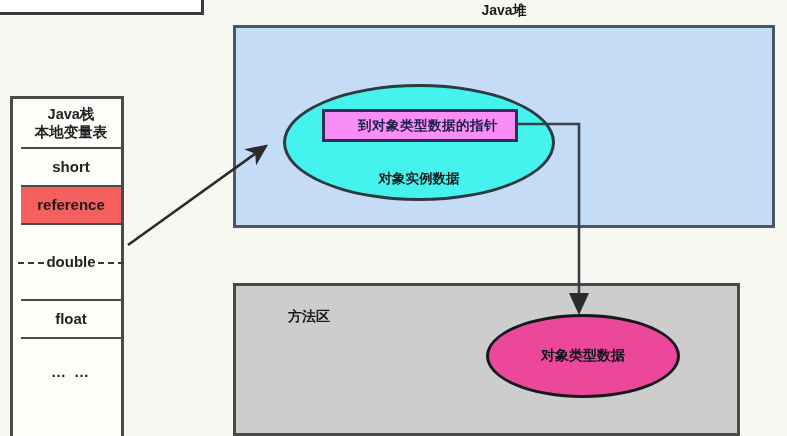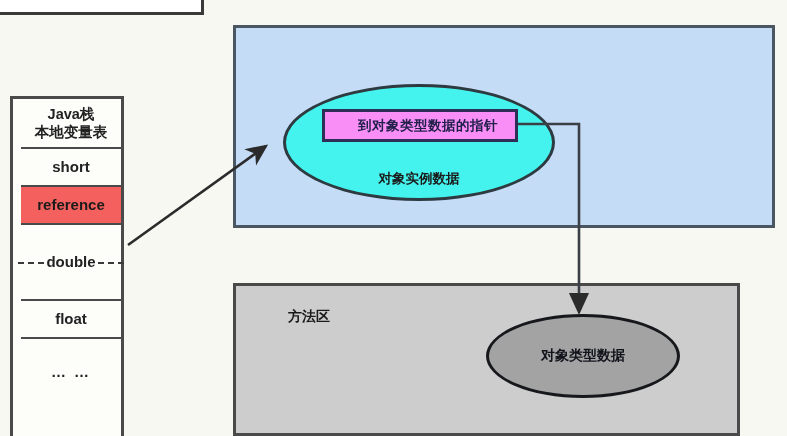--- a/index.html
+++ b/index.html
@@ -161,21 +161,21 @@
     font-size: 14px;
     font-weight: bold;
     color: #1a1a1a;
   }
   .blue-ellipse {
     position: absolute;
     left: 486px;
     top: 314px;
     width: 194px;
     height: 84px;
-    background: #a3a3a3;
+    background: #ec4899;
     border: 3px solid #16181c;
     border-radius: 50%;
     box-sizing: border-box;
     display: flex;
     align-items: center;
     justify-content: center;
     font-size: 14px;
     font-weight: bold;
     color: #10131a;
   }
@@ -215,20 +215,21 @@
       <span class="dbl-label">double</span>
     </div>
     <div class="srow h38">
       <span>float</span>
     </div>
     <div class="srow ellipsis">
       <span>… …</span>
     </div>
   </div>
 
+  <div class="heap-title">Java堆</div>
   <div class="heap-box"></div>
 
   <div class="cyan-ellipse"></div>
   <div class="pink-box">到对象类型数据的指针</div>
   <div class="instance-label">对象实例数据</div>
 
   <div class="method-box"></div>
   <div class="method-label">方法区</div>
   <div class="blue-ellipse">对象类型数据</div>
 

